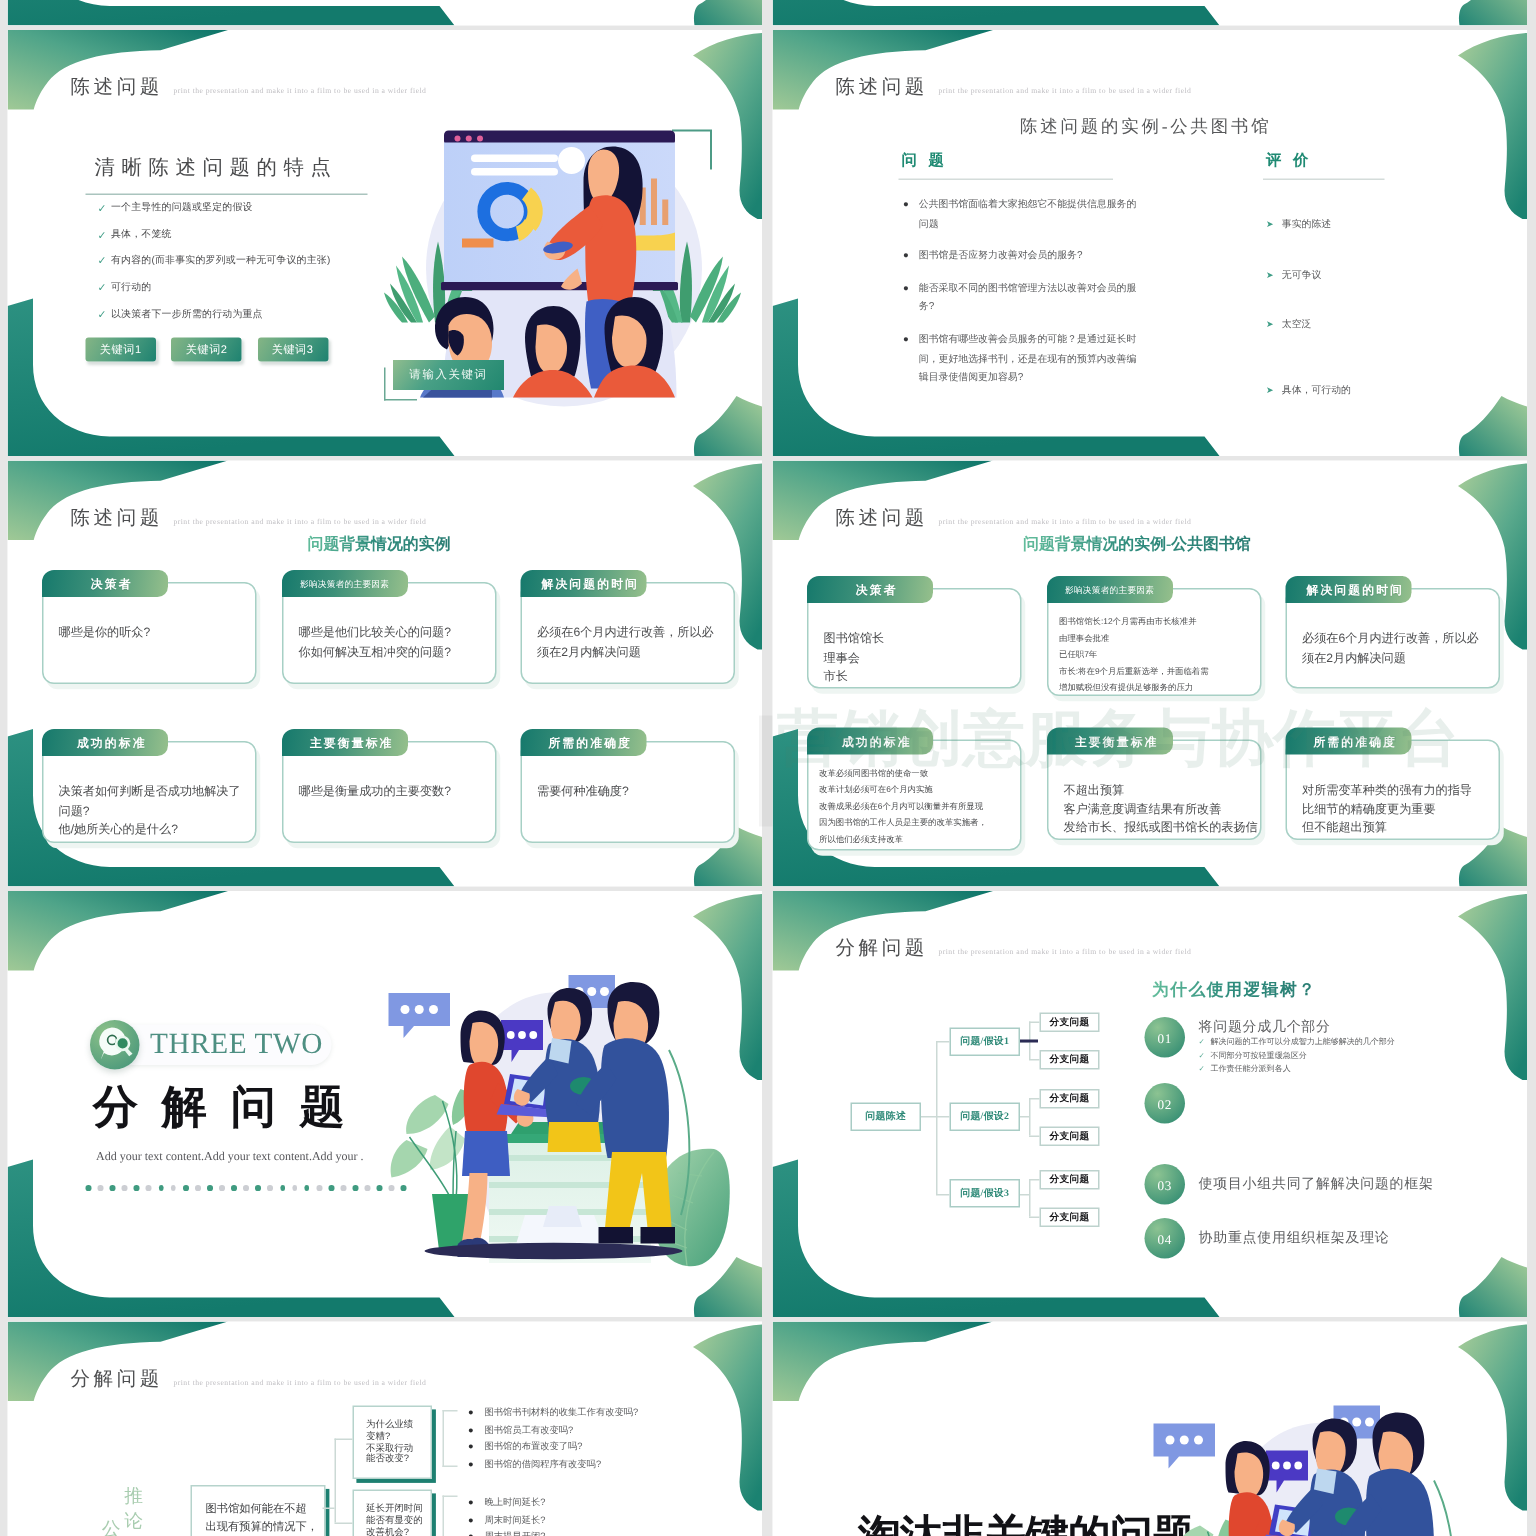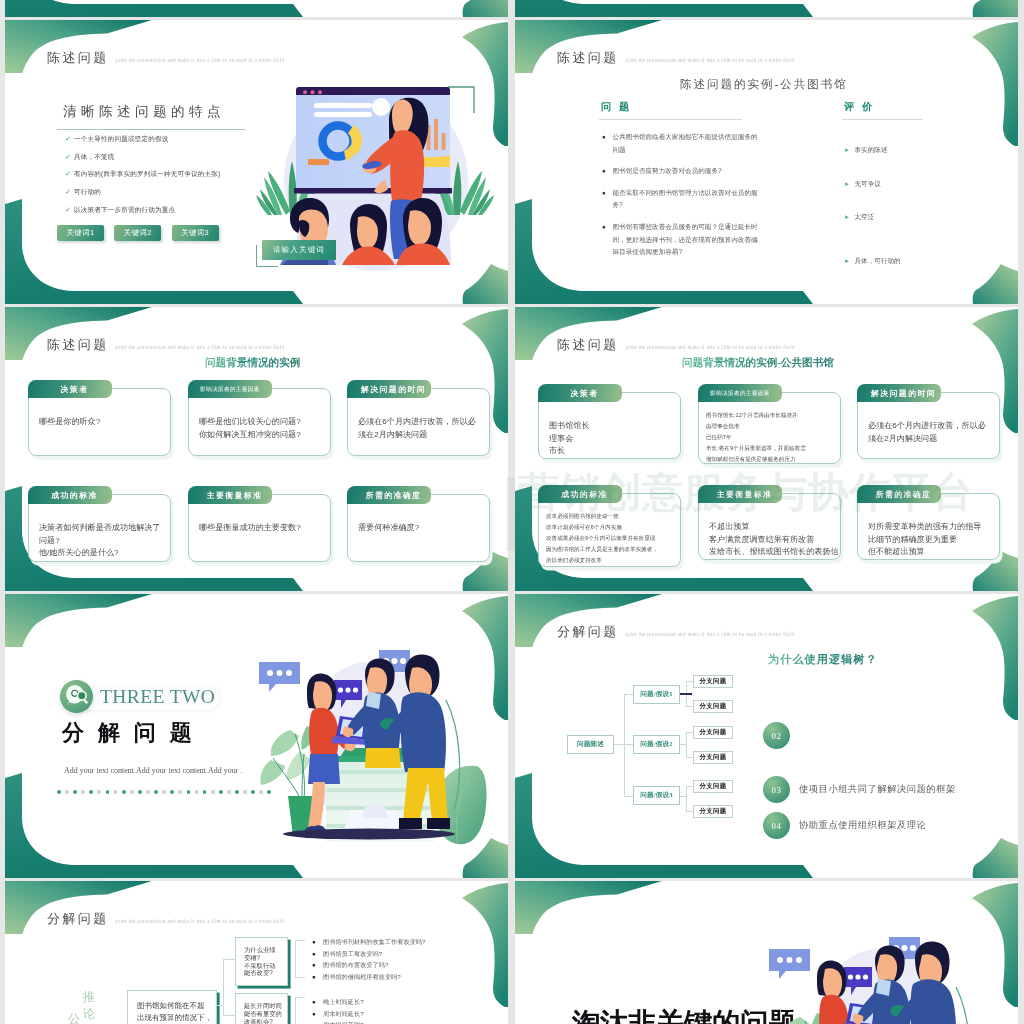--- a/index.html
+++ b/index.html
@@ -685,21 +685,21 @@
         <div class="part-circle">
           <svg viewBox="0 0 34 34" width="34" height="34">
             <path d="M15,4.6 A9.6,9.6 0 1 1 15,23.8 A9.5,9.5 0 0 1 9.6,22.1 L7.4,26.6 L9.4,21.1 A9.6,9.6 0 0 1 15,4.6 Z" fill="#f6fcf8"></path>
             <circle cx="15.2" cy="13.2" r="3.1" fill="none" stroke="#2e6c4e" stroke-width="1.15"></circle>
             <circle cx="22.4" cy="15.6" r="4.4" fill="#2f8a5f" stroke="#eaf8ef" stroke-width="1.8"></circle>
             <path d="M25.6,18.9 L29.2,22.6 L26.9,24.3 L23.9,20.6 Z" fill="#eaf8ef"></path>
           </svg>
         </div>
         <div class="part-pill">THREE TWO</div>
       </div>
-      <div class="part-title" style="left:57px;top:124px;font-size:22px;letter-spacing:4.2px">分 解 问 题</div>
+      <div class="part-title" style="left:57px;top:124px;font-size:30px;letter-spacing:4.2px">分 解 问 题</div>
       <div class="part-sub" style="left:59px;top:172px">Add your text content.Add your text content.Add your .</div>
       <div class="part-dots" style="left:52px;top:196px">
         <i style="background:#3f9b80"></i>
         <i style="background:#ccced3"></i>
         <i style="background:#3f9b80"></i>
         <i style="background:#ccced3"></i>
         <i style="background:#3f9b80"></i>
         <i style="background:#ccced3"></i>
         <i style="background:#3f9b80"></i>
         <i style="background:#ccced3"></i>
@@ -780,20 +780,38 @@
         <div class="tline" style="left:165px;top:150px;width:6px;height:.8px"></div>
         <div class="tline" style="left:171px;top:138px;width:.8px;height:25px"></div>
         <div class="tline" style="left:171px;top:138px;width:7px;height:.8px"></div>
         <div class="tline" style="left:171px;top:163px;width:7px;height:.8px"></div>
         <div class="tline" style="left:165px;top:202px;width:6px;height:.8px"></div>
         <div class="tline" style="left:171px;top:192px;width:.8px;height:25px"></div>
         <div class="tline" style="left:171px;top:192px;width:7px;height:.8px"></div>
         <div class="tline" style="left:171px;top:217px;width:7px;height:.8px"></div>
         <div style="position:absolute;left:165px;top:99px;width:12px;height:1.8px;background:#2b2b55"></div>
       </div>
+      <div class="step" style="left:248px;top:84px;width:236px;align-items:flex-start">
+        <div class="step-no">01</div>
+        <div class="step-tx">
+          <div class="step-tt">将问题分成几个部分</div>
+          <div class="step-li">
+            <span class="ck">✓</span>
+            <span>解决问题的工作可以分成智力上能够解决的几个部分</span>
+          </div>
+          <div class="step-li">
+            <span class="ck">✓</span>
+            <span>不同部分可按轻重缓急区分</span>
+          </div>
+          <div class="step-li">
+            <span class="ck">✓</span>
+            <span>工作责任能分派到各人</span>
+          </div>
+        </div>
+      </div>
       <div class="step" style="left:248px;top:128px;width:236px;align-items:flex-start">
         <div class="step-no">02</div>
       </div>
       <div class="step" style="left:248px;top:182px;width:236px;align-items:center">
         <div class="step-no">03</div>
         <div class="step-tx">
           <div class="step-tt">使项目小组共同了解解决问题的框架</div>
         </div>
       </div>
       <div class="step" style="left:248px;top:218px;width:236px;align-items:center">

